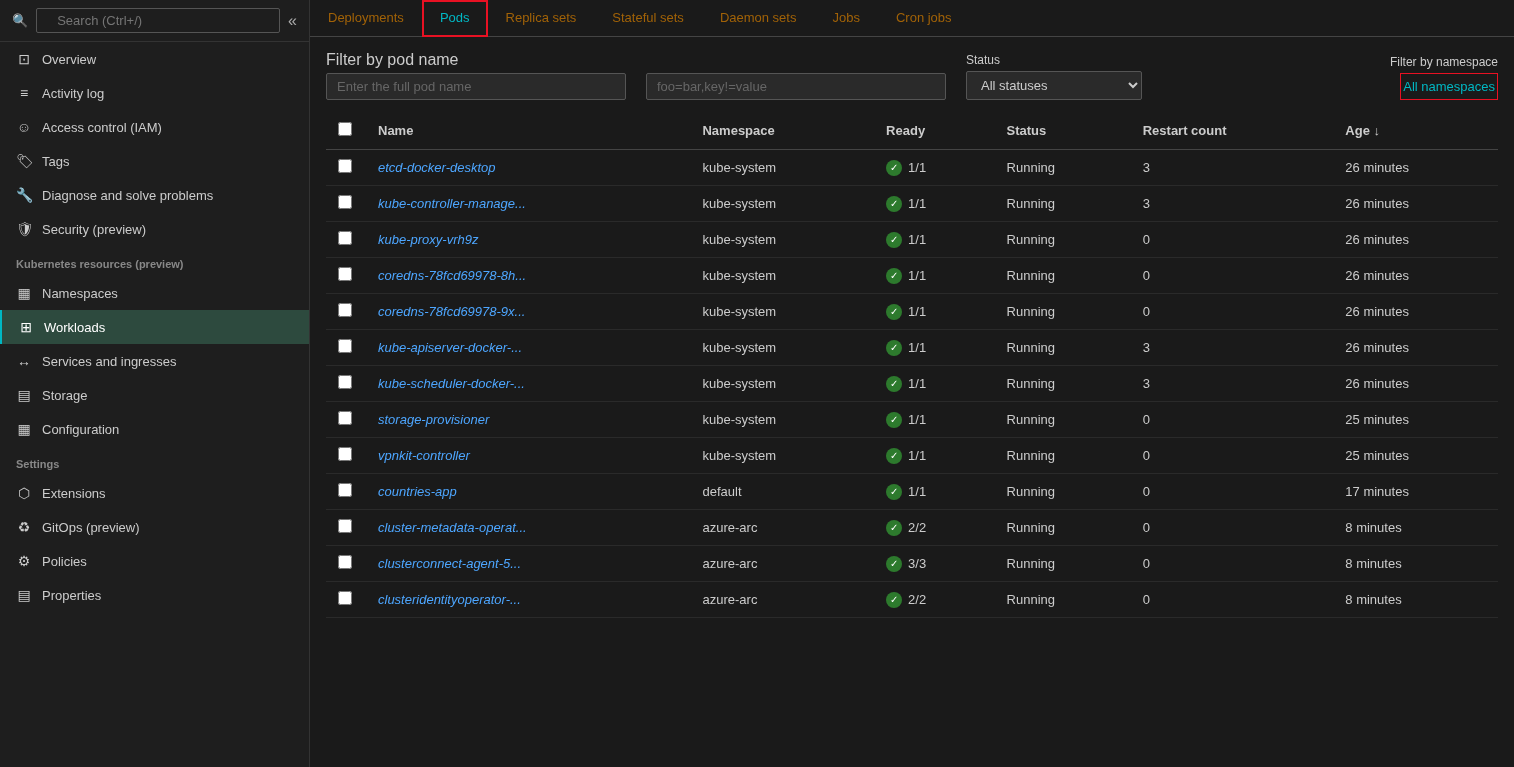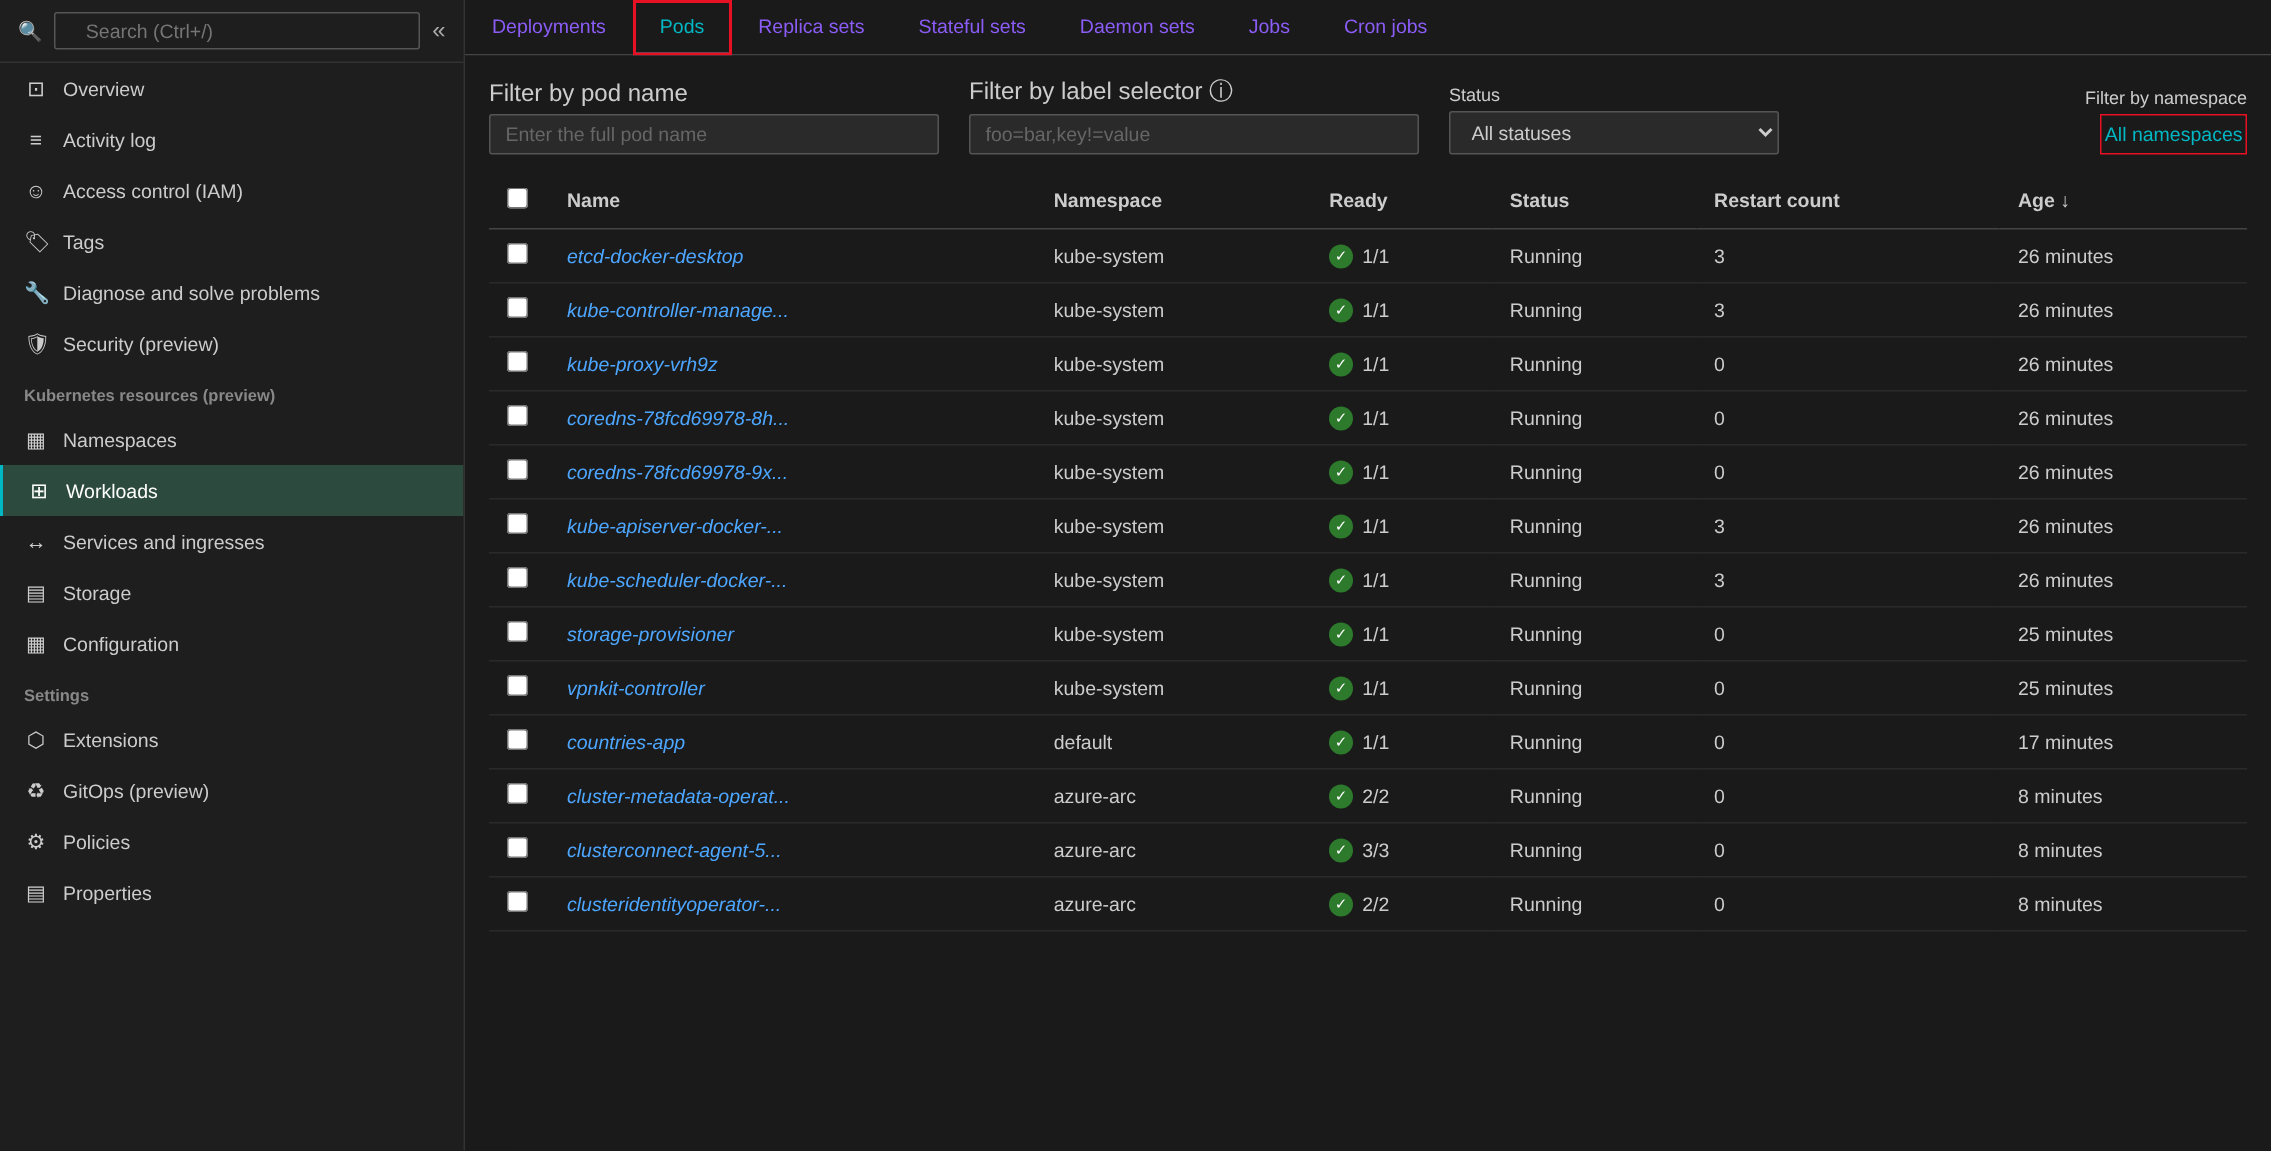--- a/index.html
+++ b/index.html
@@ -89,21 +89,21 @@
     .tabs {
       display: flex;
       align-items: flex-end;
       border-bottom: 1px solid #444;
       padding: 0 0 0 0;
       background: #1a1a1a;
     }
     .tab {
       padding: 10px 18px;
       cursor: pointer;
-      color: #8b5cf6;
+      color: #a16207;
       font-size: 13px;
       border-bottom: 2px solid transparent;
       margin-bottom: -1px;
     }
     .tab.active {
       color: #00b7c3;
       border-bottom: 2px solid #00b7c3;
       outline: 1px solid #e81123;
       outline-offset: -1px;
     }
@@ -141,21 +141,21 @@
       flex-direction: column;
       gap: 4px;
     }
     .filter-status label { font-size: 12px; color: #ccc; }
     .filter-status select {
       background: #2a2a2a;
       border: 1px solid #555;
       color: #ccc;
       padding: 5px 10px;
       font-size: 13px;
-      width: 220px;
+      width: 176px;
       border-radius: 2px;
       appearance: auto;
     }
 
     .filter-namespace {
       margin-left: auto;
       display: flex;
       flex-direction: column;
       gap: 4px;
       align-items: flex-end;
@@ -325,21 +325,20 @@
     <div class="tab">Jobs</div>
     <div class="tab">Cron jobs</div>
   </div>
 
   <div class="filters">
     <div class="filter-group">
       <label>Filter by pod name</label>
       <input type="text" placeholder="Enter the full pod name" style="">
     </div>
     <div class="filter-group">
-      <label>Filter by label selector ⓘ</label>
       <input type="text" placeholder="foo=bar,key!=value" style="">
     </div>
     <div class="filter-status">
       <label>Status</label>
       <select>
         <option>All statuses</option>
         <option>Running</option>
         <option>Pending</option>
         <option>Failed</option>
         <option>Succeeded</option>

